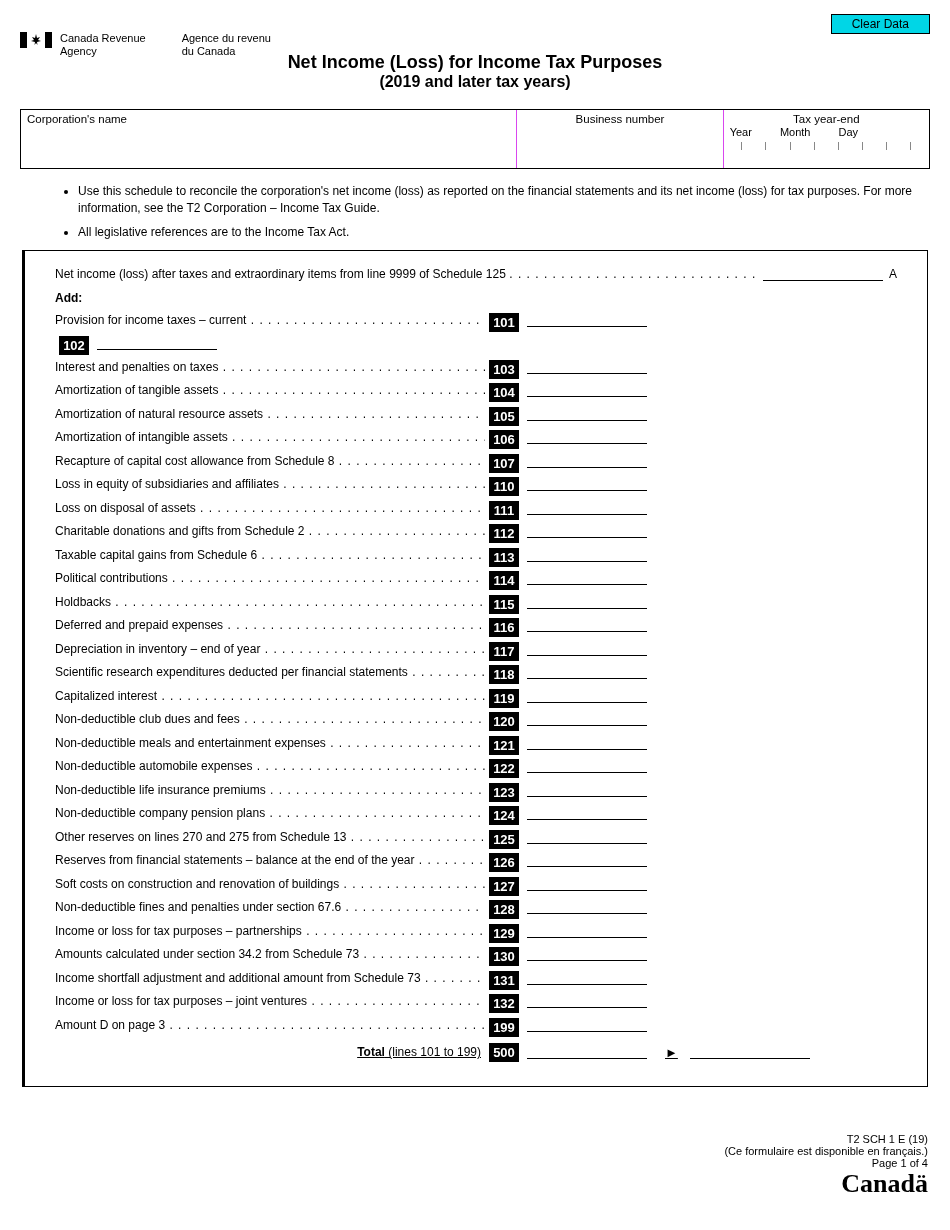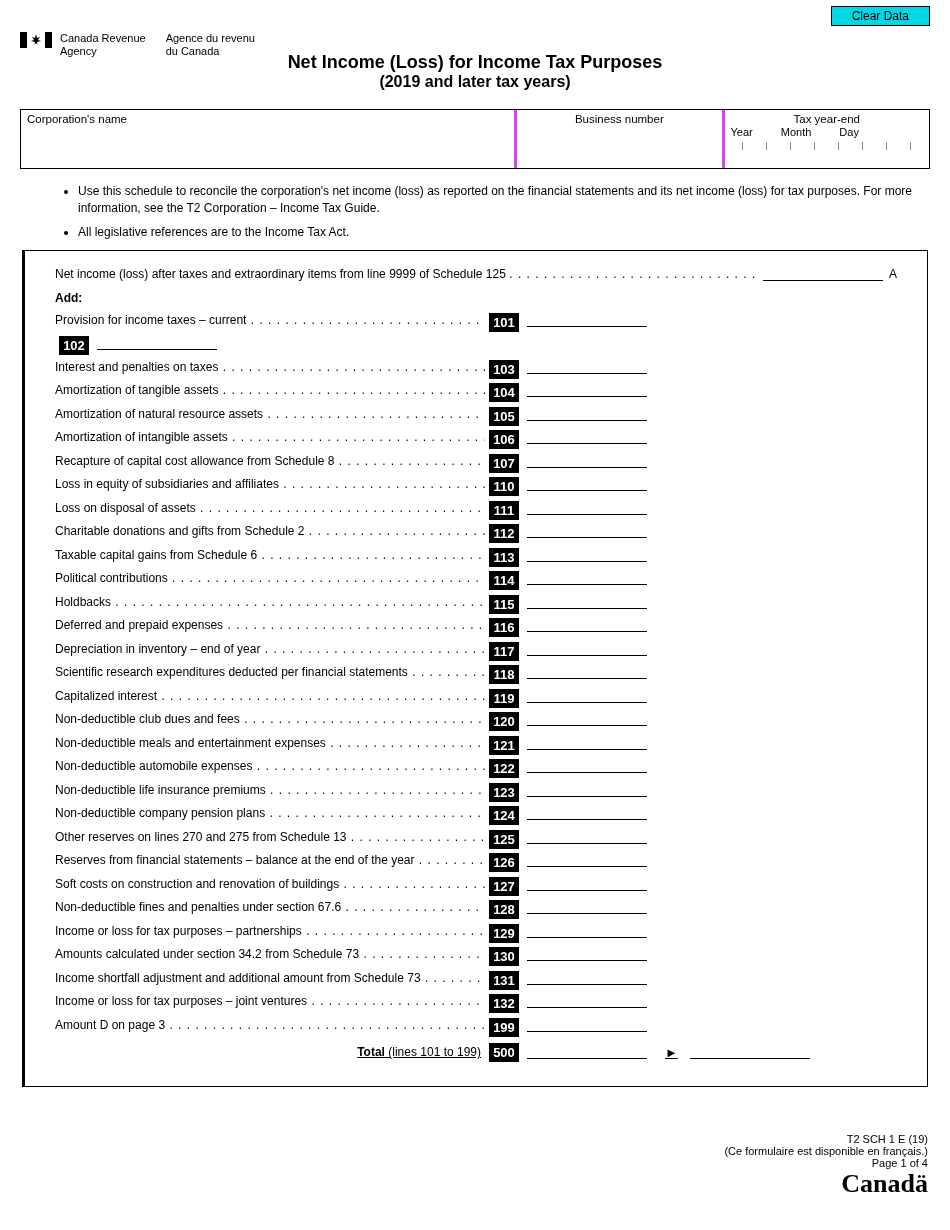--- a/index.html
+++ b/index.html
@@ -10,21 +10,21 @@
     color: #000;
     background: #fff;
     width: 950px;
   }
   .page {
     padding: 10px 20px 20px 20px;
     position: relative;
   }
   .clear-data-btn {
     position: absolute;
-    top: 6px;
+    top: 14px;
     right: 20px;
     background: #00d6e6;
     border: 1px solid #000;
     padding: 2px 20px;
     font-size: 12px;
     cursor: pointer;
   }
   .header-row {
     display: flex;
     justify-content: space-between;
@@ -38,21 +38,21 @@
   }
   .flag-icon {
     width: 32px;
     height: 16px;
     display: flex;
     align-items: center;
   }
   .flag-svg { width: 32px; height: 16px; }
   .agency-names {
     display: flex;
-    gap: 20px;
+    gap: 36px;
     font-size: 11px;
     line-height: 1.2;
     justify-content: space-between;
   }
   .header-right {
     text-align: right;
     font-size: 12px;
     line-height: 1.25;
   }
   .header-right .sched { font-weight: bold; font-size: 14px; }
@@ -63,21 +63,21 @@
   }
   .title-main { font-weight: bold; font-size: 18px; }
   .title-sub { font-weight: bold; font-size: 16px; }
   .info-table {
     margin-top: 18px;
     border: 1px solid #000;
     width: 100%;
     display: flex;
     font-size: 11.5px;
   }
-  .info-cell { border-right: 3px solid #d946ef; padding: 3px 6px 24px 6px; }
+  .info-cell { border-right: 1px solid #d946ef; padding: 3px 6px 24px 6px; }
   .info-corp { flex: 3; }
   .info-bn { flex: 1.2; text-align: center; }
   .info-tax { flex: 1.2; text-align: center; border-right: none; padding-bottom: 18px; }
   .tax-sub {
     display: flex;
     justify-content: flex-start;
     font-size: 11px;
     margin-top: 1px;
     gap: 28px;
   }

